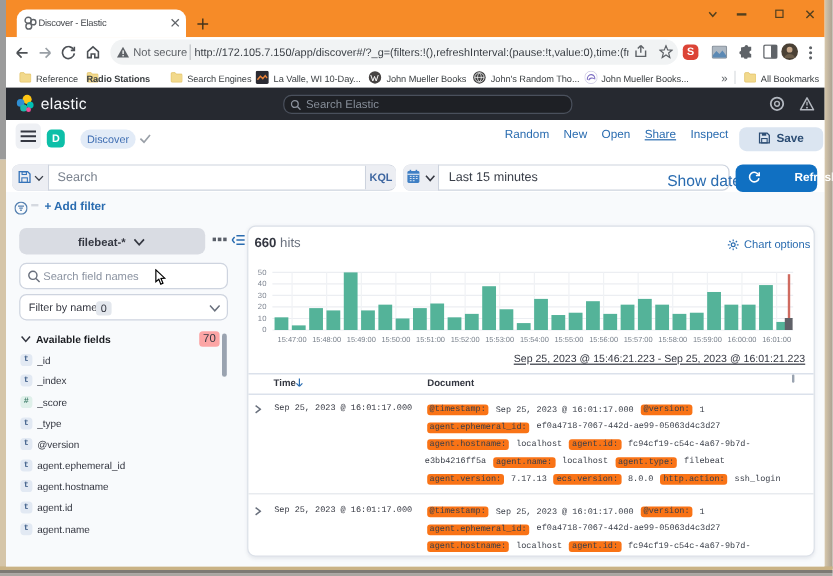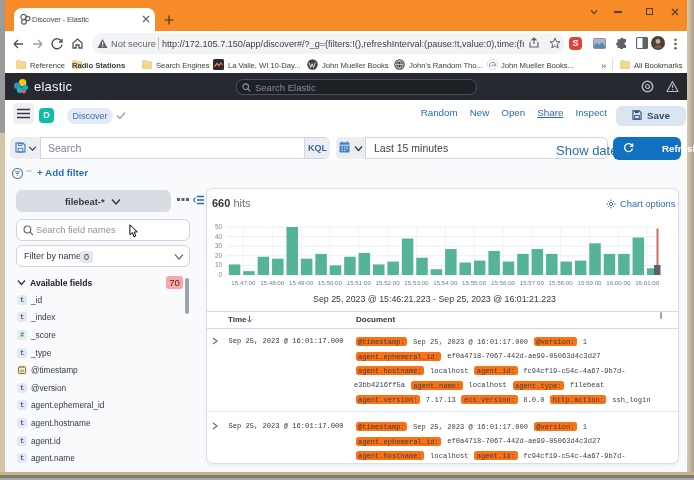--- a/index.html
+++ b/index.html
@@ -288,30 +288,20 @@
       <span class="ftok tok-t">t</span>
       <span class="fname">_index</span>
     </div>
   <div class="fitem">
       <span class="ftok tok-n">#</span>
       <span class="fname">_score</span>
     </div>
   <div class="fitem">
       <span class="ftok tok-t">t</span>
       <span class="fname">_type</span>
-    </div>
-  <div class="fitem">
-      <span class="ftok tok-d" style="position:relative;">
-        <svg width="10" height="10" viewBox="0 0 10 10" style="position:absolute;left:0;top:0;">
-          <rect x="1.5" y="2" width="7" height="6.5" rx="0.8" fill="none" stroke="#857642" stroke-width="1"></rect>
-          <path d="M3.4 1 V3 M6.6 1 V3" stroke="#857642" stroke-width="0.9"></path>
-          <rect x="3" y="4.6" width="4" height="2.6" fill="#857642" opacity="0.5"></rect>
-        </svg>
-      </span>
-      <span class="fname">@timestamp</span>
     </div>
   <div class="fitem">
       <span class="ftok tok-t">t</span>
       <span class="fname">@version</span>
     </div>
   <div class="fitem">
       <span class="ftok tok-t">t</span>
       <span class="fname">agent.ephemeral_id</span>
     </div>
   <div class="fitem">
@@ -405,21 +395,21 @@
 <text x="268.1" y="65" font-size="6.2" fill="#767e89" text-anchor="middle" font-family="Liberation Sans, sans-serif">15:55:00</text>
 <text x="297.0" y="65" font-size="6.2" fill="#767e89" text-anchor="middle" font-family="Liberation Sans, sans-serif">15:56:00</text>
 <text x="325.8" y="65" font-size="6.2" fill="#767e89" text-anchor="middle" font-family="Liberation Sans, sans-serif">15:57:00</text>
 <text x="354.6" y="65" font-size="6.2" fill="#767e89" text-anchor="middle" font-family="Liberation Sans, sans-serif">15:58:00</text>
 <text x="383.5" y="65" font-size="6.2" fill="#767e89" text-anchor="middle" font-family="Liberation Sans, sans-serif">15:59:00</text>
 <text x="412.3" y="65" font-size="6.2" fill="#767e89" text-anchor="middle" font-family="Liberation Sans, sans-serif">16:00:00</text>
 <text x="441.2" y="65" font-size="6.2" fill="#767e89" text-anchor="middle" font-family="Liberation Sans, sans-serif">16:01:00</text>
 <rect x="450.5" y="8.5" width="2" height="37" fill="#cf6b60"></rect>
 <rect x="448" y="45" width="6.5" height="10" fill="#5f6168"></rect>
 </svg>
-<div class="abs" style="left:198px;top:294px;width:473px;text-align:center;font-size:8.8px;color:#343741;">Sep 25, 2023 @ 15:46:21.223 - Sep 25, 2023 @ 16:01:21.223</div>
+<div class="abs" style="left:198px;top:294px;width:473px;text-align:right;font-size:8.8px;color:#343741;text-decoration:underline;">Sep 25, 2023 @ 15:46:21.223 - Sep 25, 2023 @ 16:01:21.223</div>
 
 <div class="abs" style="left:207px;top:310.5px;width:471px;height:1px;background:#d3dae6;"></div>
 <div class="abs" style="left:228px;top:314.5px;font-size:8px;font-weight:bold;color:#343741;">Time</div>
 <svg class="abs" style="left:246px;top:315px;" width="7" height="8" viewBox="0 0 7 8">
     <path d="M3.5 0.5 V7 M3.5 7 L1 4.5 M3.5 7 L6 4.5" fill="none" stroke="#2a6cb0" stroke-width="1"></path>
   </svg>
 <div class="abs" style="left:356px;top:314.5px;font-size:8px;font-weight:bold;color:#343741;">Document</div>
 <div class="abs" style="left:207px;top:328px;width:471px;height:1px;background:#d3dae6;"></div>
 <div class="abs" style="left:207px;top:410.7px;width:471px;height:1px;background:#e3e6eb;"></div>
 <div class="abs" style="left:660px;top:312px;width:2px;height:7px;background:#9aa3b0;border-radius:1px;"></div>

